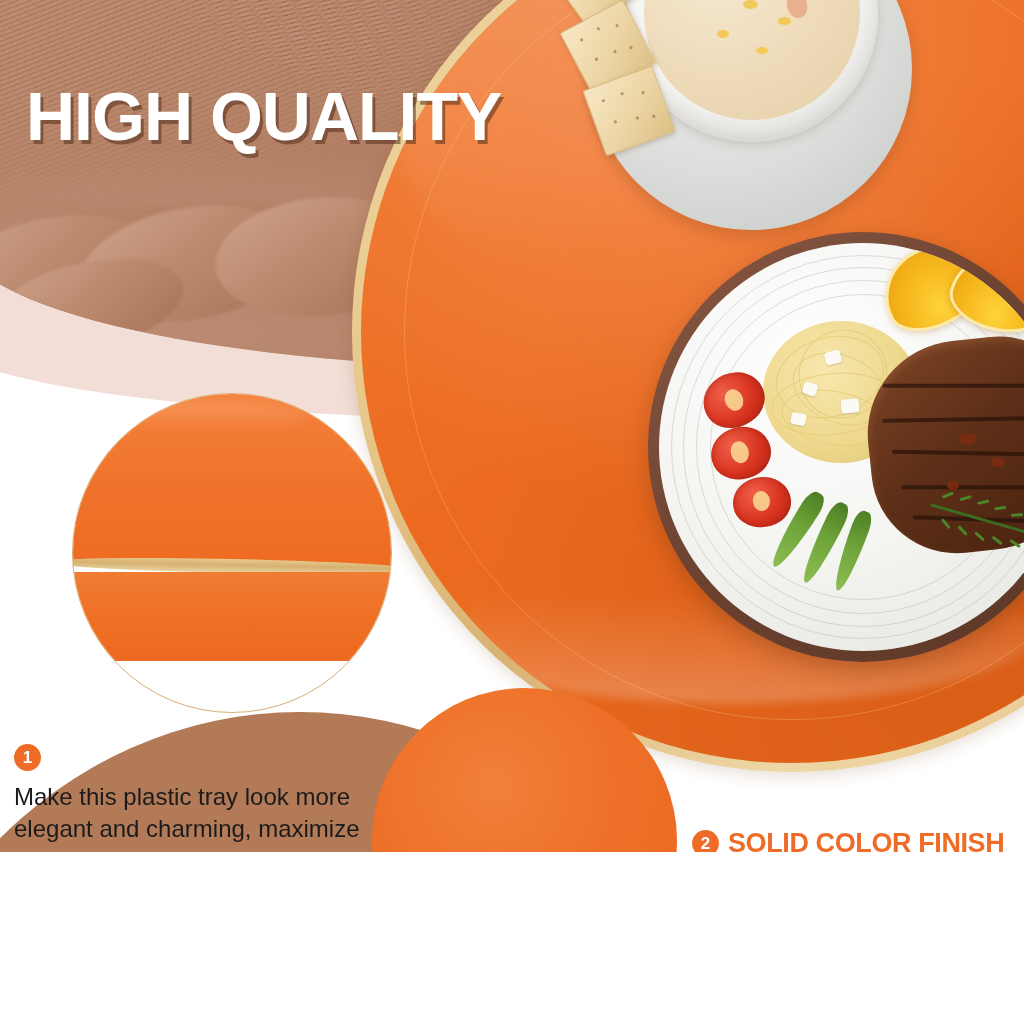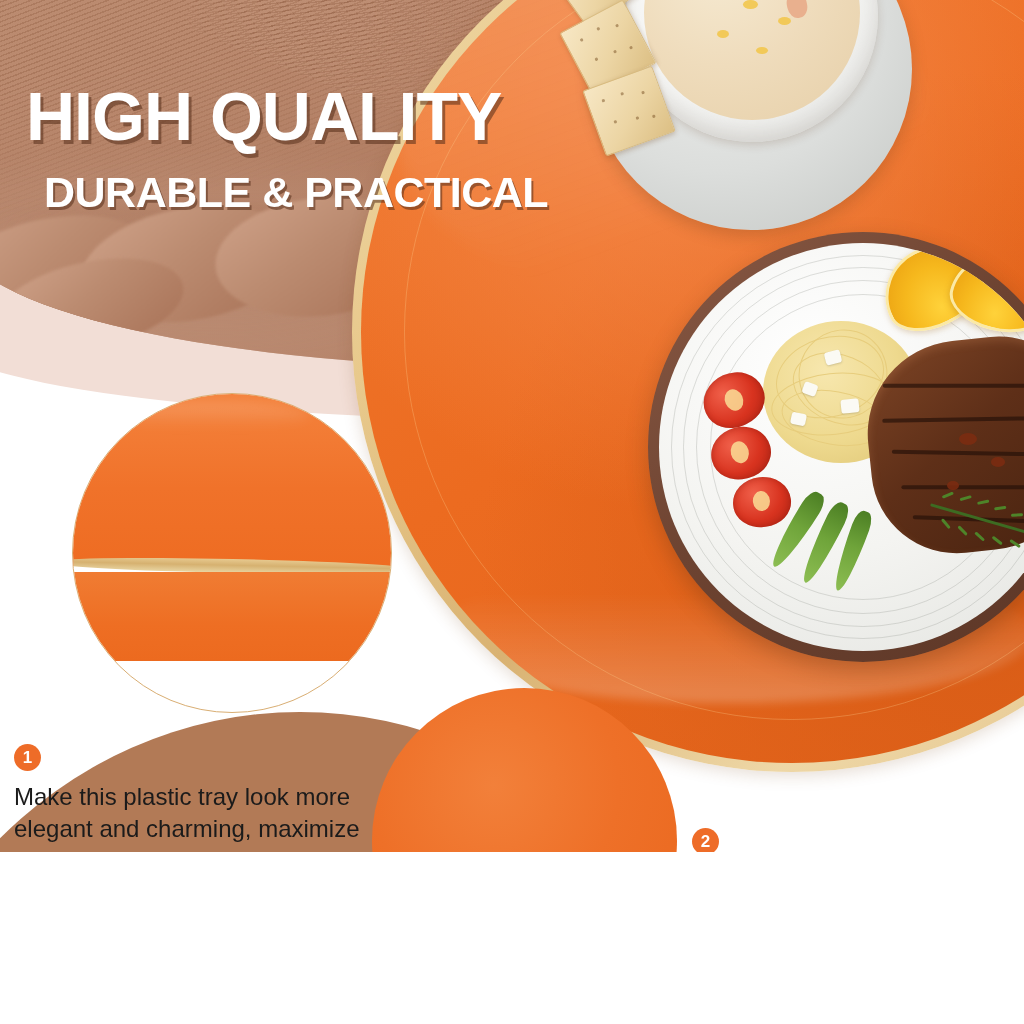--- a/index.html
+++ b/index.html
@@ -564,21 +564,20 @@
         <div class="rosemary-leaf" style="left:32px;top:46px;transform:rotate(30deg);"></div>
         <div class="rosemary-leaf" style="left:50px;top:47px;transform:rotate(26deg);"></div>
         <div class="rosemary-leaf" style="left:68px;top:46px;transform:rotate(22deg);"></div>
         <div class="rosemary-leaf" style="left:86px;top:44px;transform:rotate(18deg);"></div>
       </div>
     </div>
   </div>
 
   <div class="headline">
     <h1>HIGH QUALITY</h1>
-    <h2>DURABLE &amp; PRACTICAL</h2>
   </div>
 
   <div class="zoom-circle">
     <div class="zc-top">
       <div class="zc-gloss"></div>
     </div>
     <div class="zc-gold"></div>
     <div class="zc-bottom"></div>
   </div>
 
@@ -587,16 +586,17 @@
   <div class="feature" id="feature-1">
     <div class="feature-head">
       <span class="badge">1</span>
     </div>
     <div class="feature-body">Make this plastic tray look more elegant and charming, maximize the beauty of the decoration</div>
   </div>
 
   <div class="feature" id="feature-2">
     <div class="feature-head">
       <span class="badge">2</span>
+      <span class="feature-title">SOLID COLOR FINISH</span>
     </div>
   </div>
 
 </div>
 
 </body></html>

